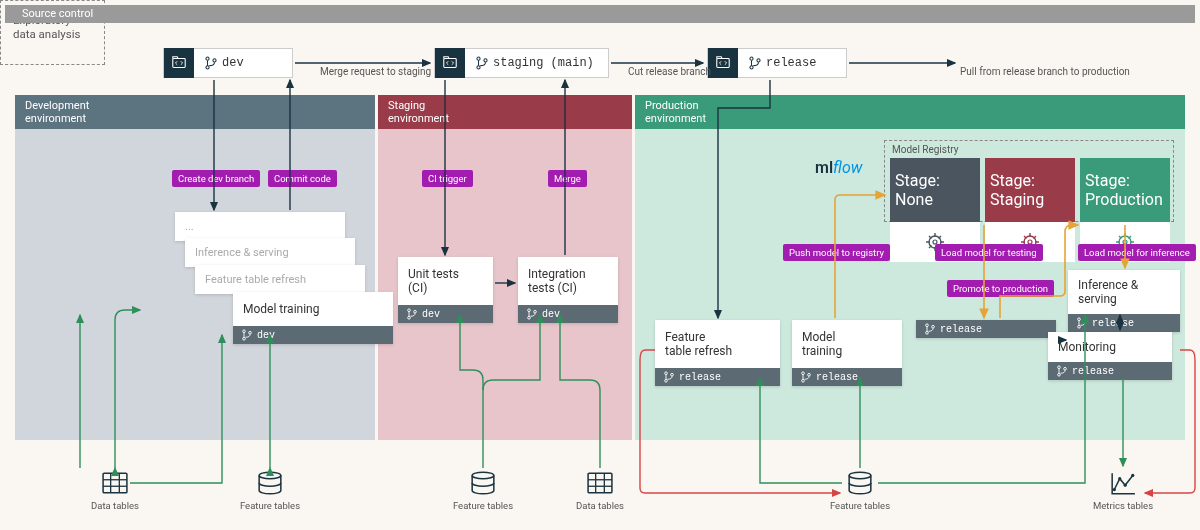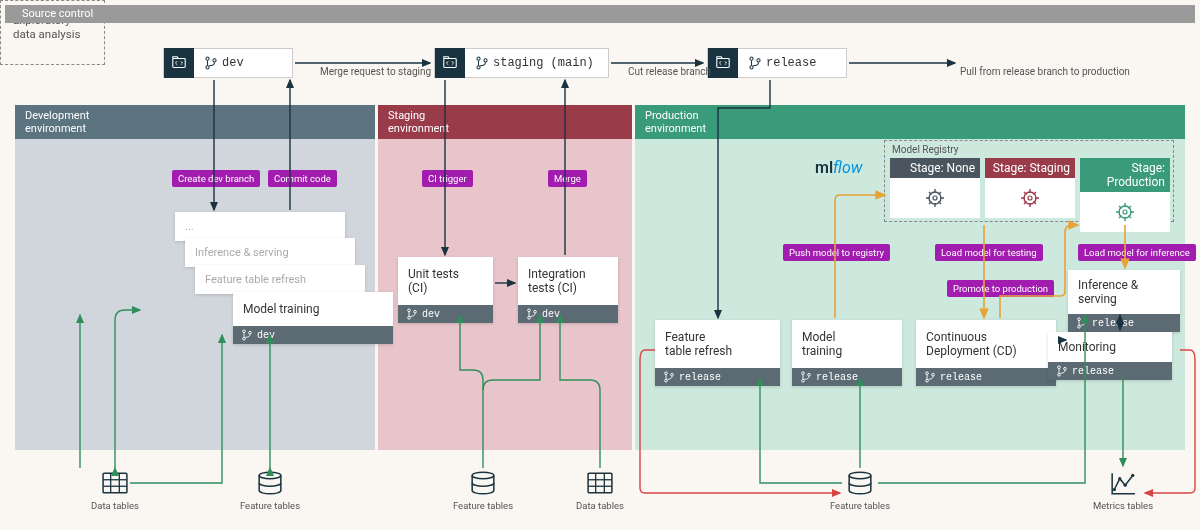--- a/index.html
+++ b/index.html
@@ -1,18 +1,18 @@
 <!DOCTYPE html>
 <html><head>
 <meta charset="utf-8">
 <style>
   * { box-sizing: border-box; margin: 0; padding: 0; }
   body { font-family: -apple-system, BlinkMacSystemFont, "Segoe UI", Roboto, sans-serif; background: #faf7f2; width: 1200px; height: 530px; overflow: hidden; position: relative; font-size: 11px; color: #333; }
   .source-control-bar { position: absolute; top: 5px; left: 5px; right: 5px; height: 18px; background: #9a9a9a; color: #fff; padding: 2px 17px; font-size: 11px; line-height: 14px; }
-  .env-panel { position: absolute; top: 105px; height: 345px; }
+  .env-panel { position: absolute; top: 95px; height: 345px; }
   .env-header { height: 34px; color: #fff; padding: 4px 10px; font-size: 11px; line-height: 13px; }
   .env-body { height: 311px; }
   .dev-env { left: 15px; width: 360px; }
   .dev-env .env-header { background: #5c7380; }
   .dev-env .env-body { background: #d1d6dc; }
   .stg-env { left: 378px; width: 254px; }
   .stg-env .env-header { background: #9a3b4a; }
   .stg-env .env-body { background: #e8c5cb; }
   .prod-env { left: 635px; width: 550px; }
   .prod-env .env-header { background: #3a9b7a; }
@@ -28,21 +28,21 @@
   .eda-card { top: 245px; left: 35px; width: 105px; height: 65px; border: 1px dashed #888; background: transparent; box-shadow: none; padding: 12px; font-size: 11.5px; color: #555; }
   .stack-card { background: #fff; box-shadow: 0 1px 3px rgba(0,0,0,0.15); position: absolute; }
   .stack-ghost { color: #aaa; font-size: 11px; padding: 8px 10px; }
   .pill { position: absolute; background: #a21caf; color: #fff; font-size: 9.5px; padding: 3px 6px; border-radius: 2px; white-space: nowrap; }
   .mlflow-logo { position: absolute; font-size: 16px; font-weight: 600; }
   .mlflow-logo .ml { color: #1a3340; }
   .mlflow-logo .flow { color: #0194e2; font-style: italic; font-weight: 400; }
   .registry-box { position: absolute; border: 1px dashed #888; }
   .registry-title { position: absolute; font-size: 10px; color: #555; }
   .stage-box { position: absolute; width: 90px; }
-  .stage-head { color: #fff; font-size: 12px; padding: 3px 5px; text-align: right; }
+  .stage-head { color: #fff; font-size: 16px; padding: 13px 5px; text-align: left; }
   .stage-body { background: #fff; height: 40px; display: flex; align-items: center; justify-content: center; }
   .brain-icon { width: 26px; height: 26px; }
   .ds-label { position: absolute; font-size: 9.5px; color: #555; text-align: center; width: 70px; }
   .ds-icon { position: absolute; width: 30px; height: 26px; }
   svg.connector { position: absolute; top: 0; left: 0; pointer-events: none; }
 </style>
 </head>
 <body>
 
 <svg width="0" height="0" style="position:absolute">
@@ -272,24 +272,20 @@
       <div>training</div>
     </div>
   <div class="card-footer">
       <svg width="12" height="12" viewBox="0 0 16 16" style="color:#fff">
         <use href="#git-branch-icon"></use>
       </svg>
       <span>release</span>
     </div>
 </div>
 <div class="card" style="top:320px; left:916px; width:140px;">
-  <div class="card-title">
-      <div>Continuous</div>
-      <div>Deployment (CD)</div>
-    </div>
   <div class="card-footer">
       <svg width="12" height="12" viewBox="0 0 16 16" style="color:#fff">
         <use href="#git-branch-icon"></use>
       </svg>
       <span>release</span>
     </div>
 </div>
 <div class="card" style="top:270px; left:1068px; width:112px;">
   <div class="card-title" style="padding:8px 10px;">Inference &amp; serving</div>
   <div class="card-footer">

